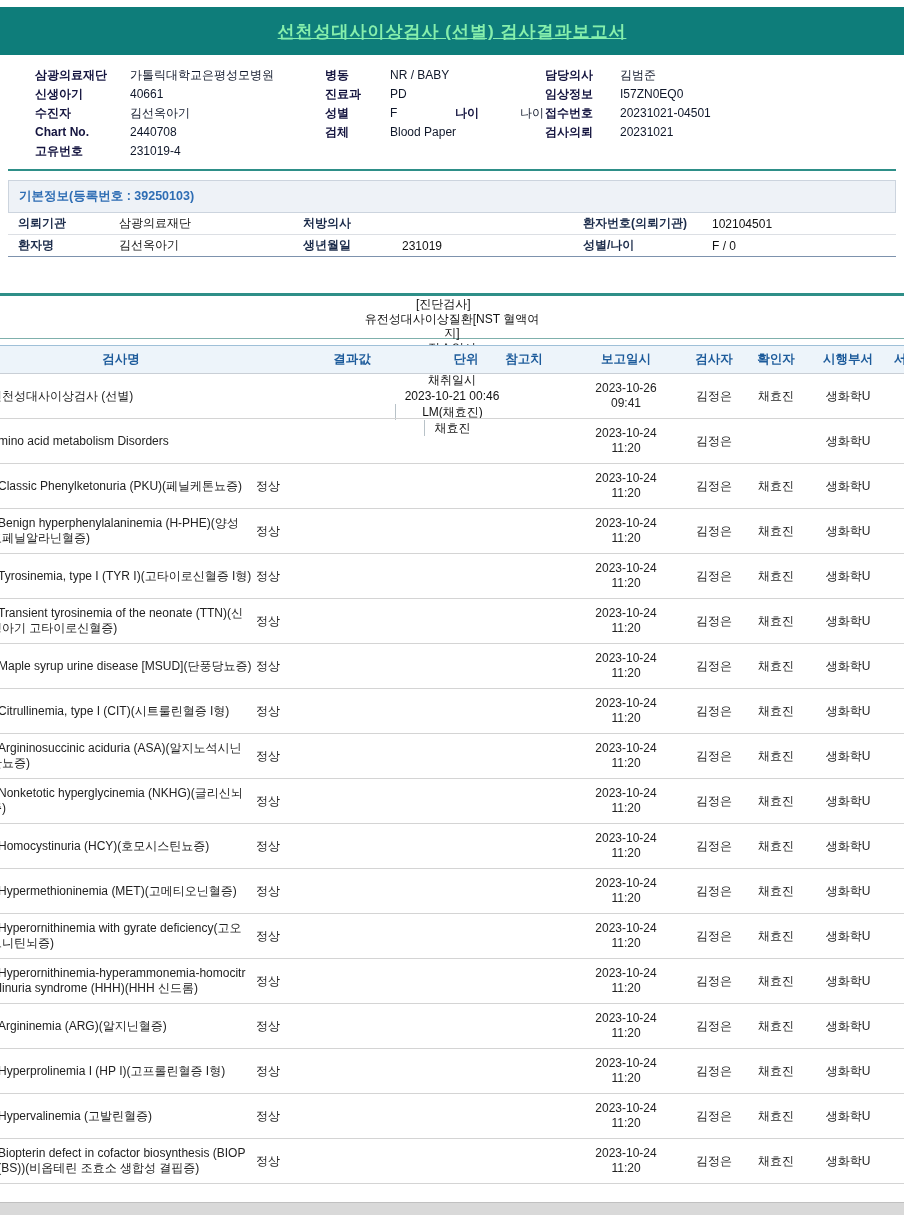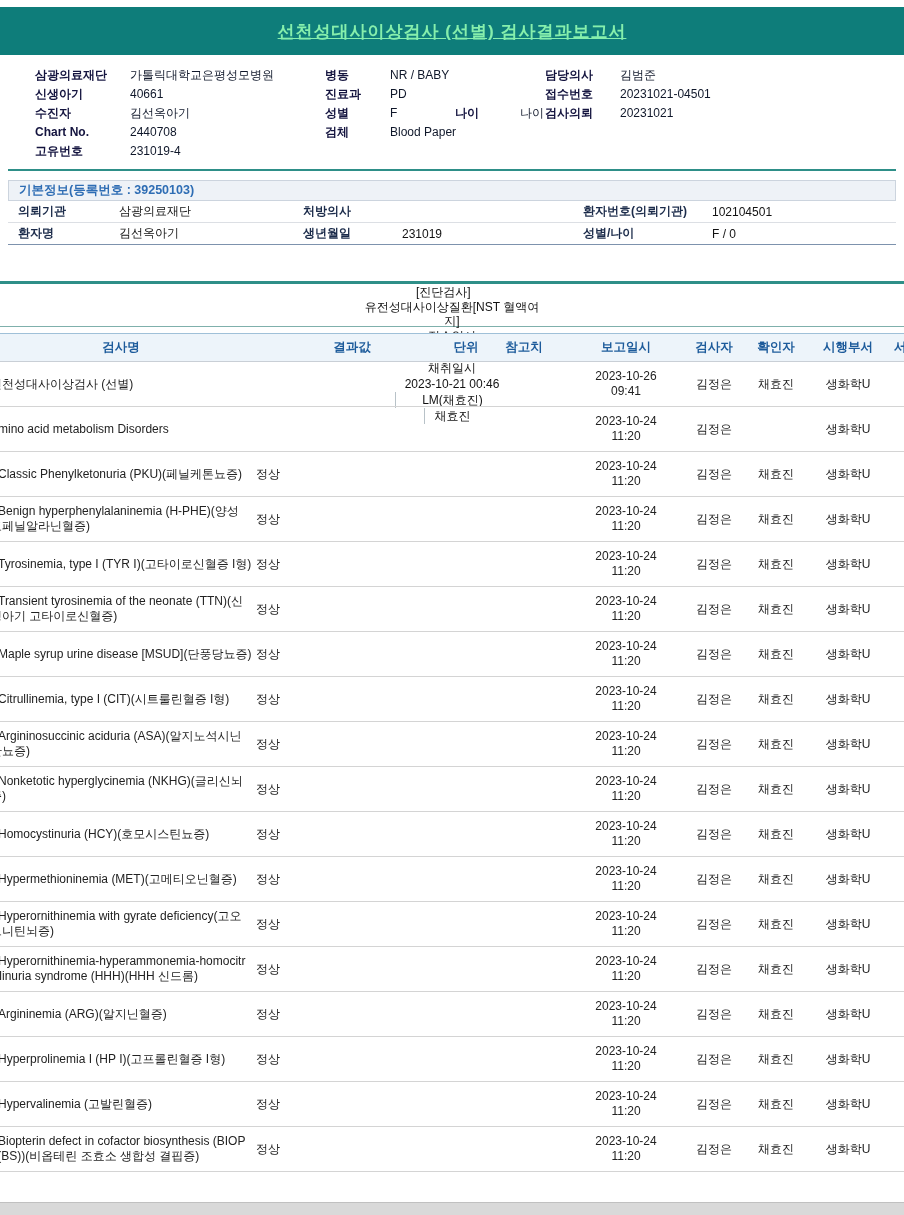--- a/index.html
+++ b/index.html
@@ -29,21 +29,21 @@
   .hdr-col3 .lbl { width:75px; }
   .val { color:#0f172a; }
   .val-fixed { width:65px; }
   .lbl2 { width:45px; }
 
   .teal-rule { margin:2px 8px 0; border-top:2px solid #2e8f88; height:0; }
 
   
   .section-bar {
     margin:9px 8px 0; background:#eef2f7; border:1px solid #ccd4de;
-    color:#2e6db4; font-weight:bold; font-size:12.5px; padding:1px 10px;
+    color:#2e6db4; font-weight:bold; font-size:12.5px; padding:7px 10px;
   }
   table.info { margin:0 8px; width:888px; border-collapse:collapse; font-size:12px; }
   table.info td { padding:2px 4px; border-bottom:1px solid #dcdfe4; }
   table.info tr.last td { border-bottom:1px solid #7d92ad; }
   table.info td.il { font-weight:bold; color:#1b2b4a; padding-left:10px; }
   .w-l1{width:107px}.w-v1{width:178px}.w-l2{width:105px}.w-v2{width:175px}.w-l3{width:135px}
 
   
   .order-band {
     margin-top:36px; border-top:3px solid #2e8f88; border-bottom:1px solid #7fb0ac;
@@ -128,20 +128,24 @@
       </div>
       <div class="pair">
         <span class="lbl">검체</span>
         <span class="val">Blood Paper</span>
       </div>
     </div>
     <div class="hdr-col3">
       <div class="pair">
         <span class="lbl">담당의사</span>
         <span class="val">김범준</span>
+      </div>
+      <div class="pair">
+        <span class="lbl">임상정보</span>
+        <span class="val">I57ZN0EQ0</span>
       </div>
       <div class="pair">
         <span class="lbl">접수번호</span>
         <span class="val">20231021-04501</span>
       </div>
       <div class="pair">
         <span class="lbl">검사의뢰</span>
         <span class="val">20231021</span>
       </div>
     </div>

